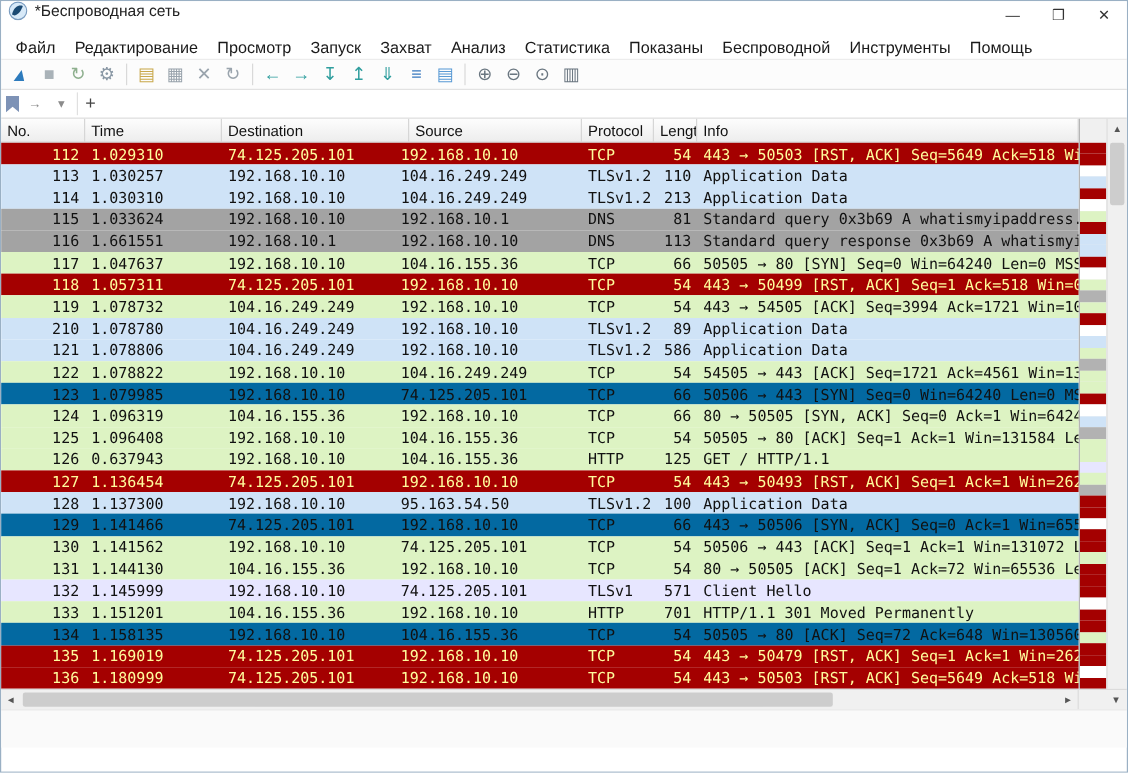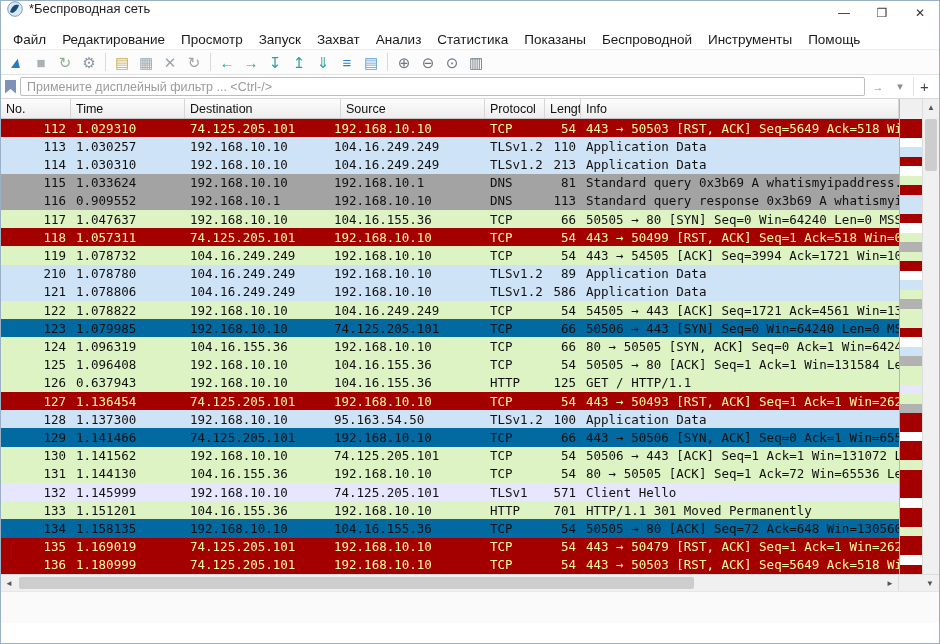--- a/index.html
+++ b/index.html
@@ -142,21 +142,20 @@
       <span class="tbtn" data-name="colorize-icon" style="color: rgb(91, 155, 213);">▤</span>
       <span class="tsep" data-name="toolbar-separator"></span>
       <span class="tbtn" data-name="zoom-in-icon" style="color: rgb(106, 118, 128);">⊕</span>
       <span class="tbtn" data-name="zoom-out-icon" style="color: rgb(106, 118, 128);">⊖</span>
       <span class="tbtn" data-name="zoom-reset-icon" style="color: rgb(106, 118, 128);">⊙</span>
       <span class="tbtn" data-name="resize-columns-icon" style="color: rgb(106, 118, 128);">▥</span>
     </div>
 
   <div class="filterbar" data-name="display-filter-bar">
     <span class="bookmark" data-name="filter-bookmark-icon"></span>
-    <input type="text" data-name="display-filter-input" placeholder="Примените дисплейный фильтр ... &lt;Ctrl-/&gt;" style="">
     <span class="fbtn" data-name="filter-apply-icon">→</span>
     <span class="fbtn" data-name="filter-dropdown-icon">▾</span>
     <span class="fplus" data-name="filter-add-button">+</span>
   </div>
 
   <div class="content" data-name="packet-list-pane">
     <div class="tablecol">
       <div class="thead" data-name="packet-list-header">
           <div class="cell c0" data-name="column-header-no">No.</div>
           <div class="cell c1" data-name="column-header-time">Time</div>
@@ -198,21 +197,21 @@
             <div class="cell c0" data-name="cell-no">115</div>
             <div class="cell c1" data-name="cell-time">1.033624</div>
             <div class="cell c2" data-name="cell-source">192.168.10.10</div>
             <div class="cell c3" data-name="cell-destination">192.168.10.1</div>
             <div class="cell c4" data-name="cell-protocol">DNS</div>
             <div class="cell c5" data-name="cell-length">81</div>
             <div class="cell c6" data-name="cell-info">Standard query 0x3b69 A whatismyipaddress.com</div>
           </div>
           <div class="prow dns" data-name="table-row">
             <div class="cell c0" data-name="cell-no">116</div>
-            <div class="cell c1" data-name="cell-time">0.909552</div>
+            <div class="cell c1" data-name="cell-time">1.661551</div>
             <div class="cell c2" data-name="cell-source">192.168.10.1</div>
             <div class="cell c3" data-name="cell-destination">192.168.10.10</div>
             <div class="cell c4" data-name="cell-protocol">DNS</div>
             <div class="cell c5" data-name="cell-length">113</div>
             <div class="cell c6" data-name="cell-info">Standard query response 0x3b69 A whatismyipaddress.com A 104.16.155.36</div>
           </div>
           <div class="prow green" data-name="table-row">
             <div class="cell c0" data-name="cell-no">117</div>
             <div class="cell c1" data-name="cell-time">1.047637</div>
             <div class="cell c2" data-name="cell-source">192.168.10.10</div>

